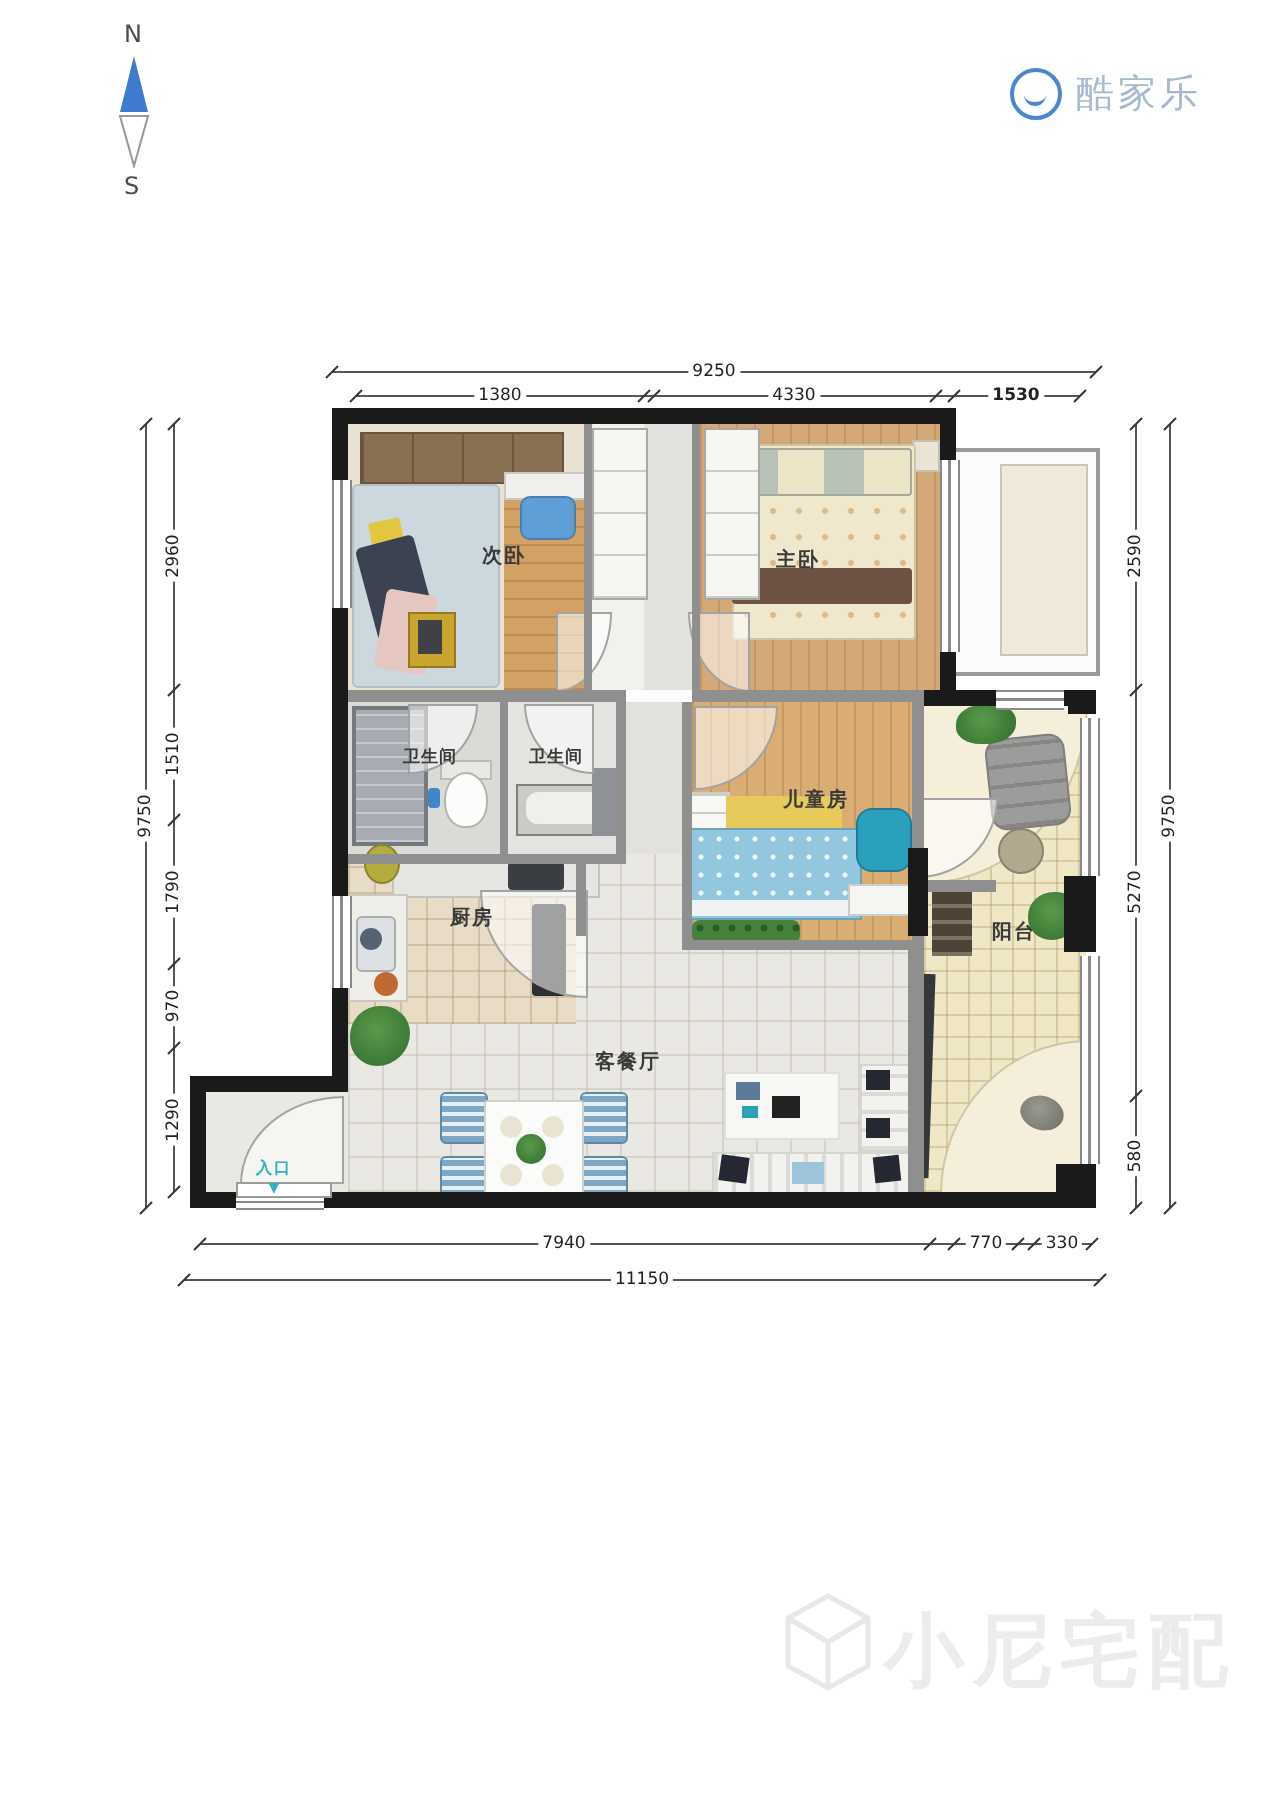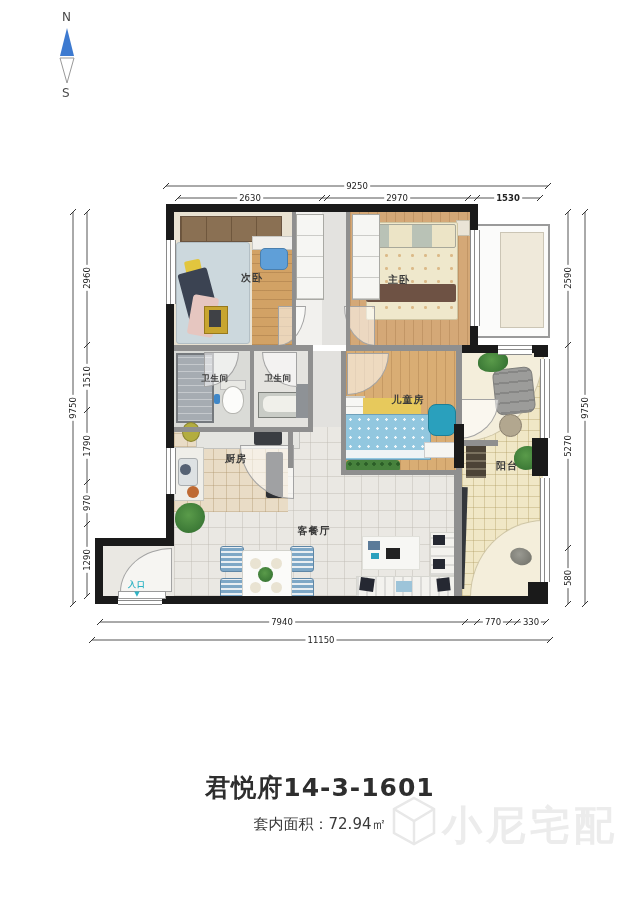--- a/index.html
+++ b/index.html
@@ -53,20 +53,26 @@
 
 <div class="page">
 
   <div class="compass-label" style="left:62px;top:10px;">N</div>
   <svg class="abs" style="left:57px;top:26px;z-index:5;" width="20" height="58">
     <polygon points="10,2 17,30 3,30" fill="#3d7ad0"></polygon>
     <polygon points="3,32 17,32 10,57" fill="#ffffff" stroke="#999999" stroke-width="1"></polygon>
   </svg>
   <div class="compass-label" style="left:62px;top:86px;">S</div>
 
+  <div class="brand">
+    <div class="brand-icon">
+        <div class="brand-smile"></div>
+      </div>
+    <div class="brand-text">酷家乐</div>
+  </div>
 
   <div class="abs" style="left:0;top:0;width:640px;height:660px;">
 
     <div class="floor" style="left:174px;top:427px;width:280px;height:169px;background:#eae8e3;background-image:repeating-linear-gradient(0deg,rgba(190,186,178,.45) 0 1px,transparent 1px 17px),repeating-linear-gradient(90deg,rgba(190,186,178,.45) 0 1px,transparent 1px 17px);"></div>
     <div class="floor" style="left:103px;top:546px;width:71px;height:50px;background:#eae8e3;"></div>
     <div class="floor" style="left:174px;top:430px;width:114px;height:82px;background:#e9dcc6;background-image:repeating-linear-gradient(0deg,rgba(175,150,110,.4) 0 1px,transparent 1px 13px),repeating-linear-gradient(90deg,rgba(175,150,110,.4) 0 1px,transparent 1px 13px);"></div>
     <div class="floor" style="left:174px;top:351px;width:76px;height:76px;background:#dadbd7;"></div>
     <div class="floor" style="left:254px;top:351px;width:54px;height:76px;background:#e4e3df;"></div>
     <div class="floor" style="left:313px;top:351px;width:28px;height:76px;background:#e2e1de;"></div>
     <div class="floor" style="left:346px;top:351px;width:110px;height:119px;background:#d9ad74;background-image:repeating-linear-gradient(90deg,rgba(130,85,40,.22) 0 1px,transparent 1px 9px);"></div>
@@ -253,22 +259,22 @@
         <line x1="474" y1="625" x2="480" y2="619"></line>
           <line x1="506" y1="625" x2="512" y2="619"></line>
         <line x1="514" y1="625" x2="520" y2="619"></line>
           <line x1="543" y1="625" x2="549" y2="619"></line>
         <line x1="89" y1="643" x2="95" y2="637"></line>
           <line x1="547" y1="643" x2="553" y2="637"></line>
       </g>
     </svg>
 
     <span class="dim" style="left:357px;top:186px;">9250</span>
-    <span class="dim" style="left:250px;top:198px;">2630</span>
-    <span class="dim" style="left:397px;top:198px;">2970</span>
+    <span class="dim" style="left:250px;top:198px;">1380</span>
+    <span class="dim" style="left:397px;top:198px;">4330</span>
     <span class="dim" style="left:508px;top:198px;font-weight:bold;">1530</span>
     <span class="dimv" style="left:73px;top:408px;">9750</span>
     <span class="dimv" style="left:87px;top:278px;">2960</span>
     <span class="dimv" style="left:87px;top:377px;">1510</span>
     <span class="dimv" style="left:87px;top:446px;">1790</span>
     <span class="dimv" style="left:87px;top:503px;">970</span>
     <span class="dimv" style="left:87px;top:560px;">1290</span>
     <span class="dimv" style="left:585px;top:408px;">9750</span>
     <span class="dimv" style="left:568px;top:278px;">2590</span>
     <span class="dimv" style="left:568px;top:446px;">5270</span>
@@ -281,18 +287,14 @@
 
   <svg class="abs" style="left:390px;top:796px;z-index:1;" width="48" height="52">
     <g stroke="#e8e8e8" stroke-width="2.5" fill="none">
       <polygon points="24,2 44,13 44,37 24,48 4,37 4,13"></polygon>
       <polyline points="4,13 24,25 44,13"></polyline>
       <line x1="24" y1="25" x2="24" y2="48"></line>
     </g>
   </svg>
   <div class="watermark-text">小尼宅配</div>
 
-  <div class="title">君悦府14-3-1601</div>
-  <div class="subtitle">
-    <span>套内面积：</span><span style="font-weight:500;">72.94㎡</span>
-  </div>
 
 </div>
 
 </body></html>

